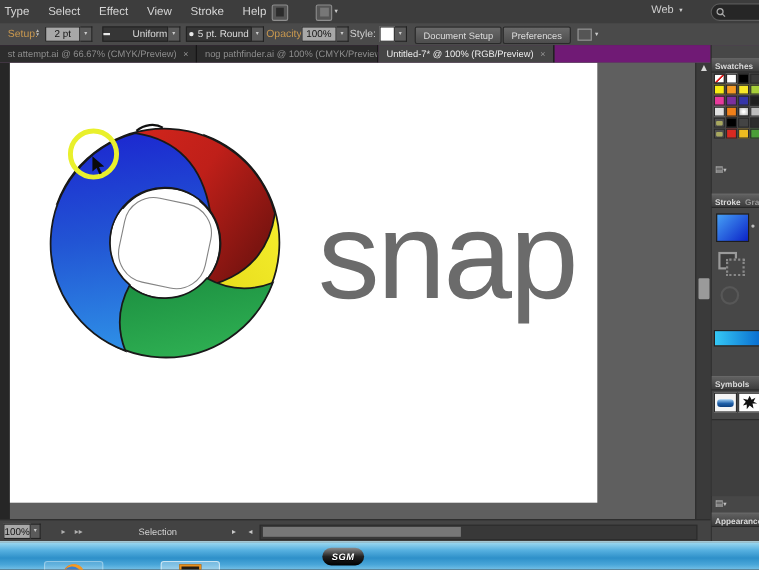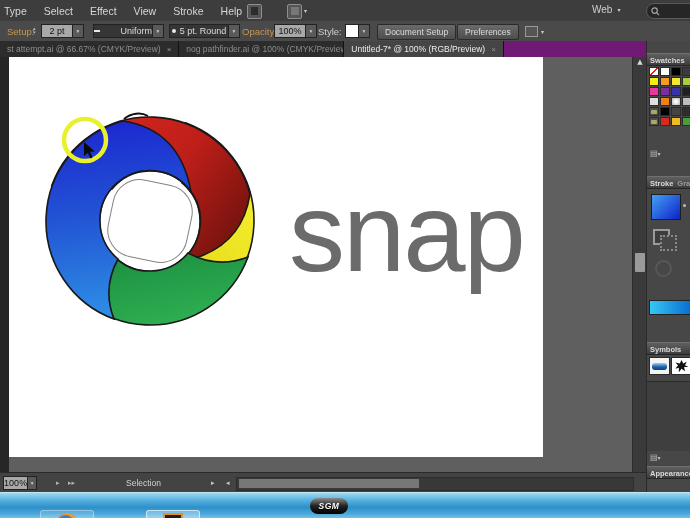--- a/index.html
+++ b/index.html
@@ -307,18 +307,18 @@
       <svg width="22" height="22" viewBox="0 0 22 22">
         <circle cx="11" cy="11" r="10" fill="#e87b1e"></circle>
         <circle cx="10" cy="10" r="8" fill="#3a7fd0"></circle>
         <path d="M11,1 A10,10 0 0 1 21,11 A10,10 0 0 1 14,20.5 A9,9 0 0 0 18,11 A8.5,8.5 0 0 0 9,3 A9,9 0 0 0 3,6 A10,10 0 0 1 11,1 Z" fill="#f59a23"></path>
         <path d="M2,14 A10,10 0 0 0 11,21 A10,10 0 0 0 14,20.5 A9,9 0 0 1 4,16 Z" fill="#e85d04" opacity=".85"></path>
       </svg>
     </div>
     <div class="task-btn glass active" style="left:146px;width:52px;">
       <div id="ai-icon">Ai</div>
     </div>
-    <div class="task-btn" style="left:276px;width:72px;justify-content:flex-end;">
+    <div class="task-btn" style="left:276px;width:72px;">
       <div id="sgm-icon">SGM</div>
     </div>
   </div>
 
 </div>
 
 </body></html>

